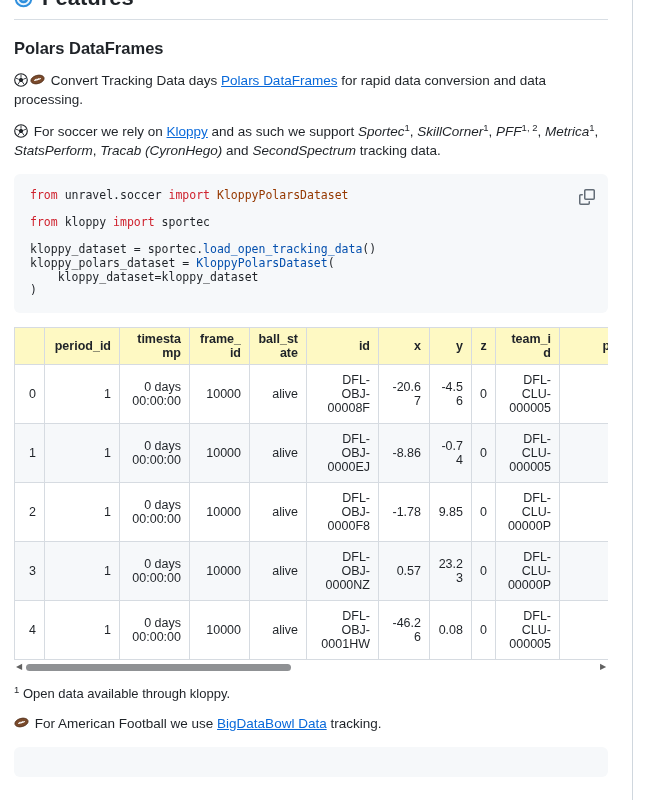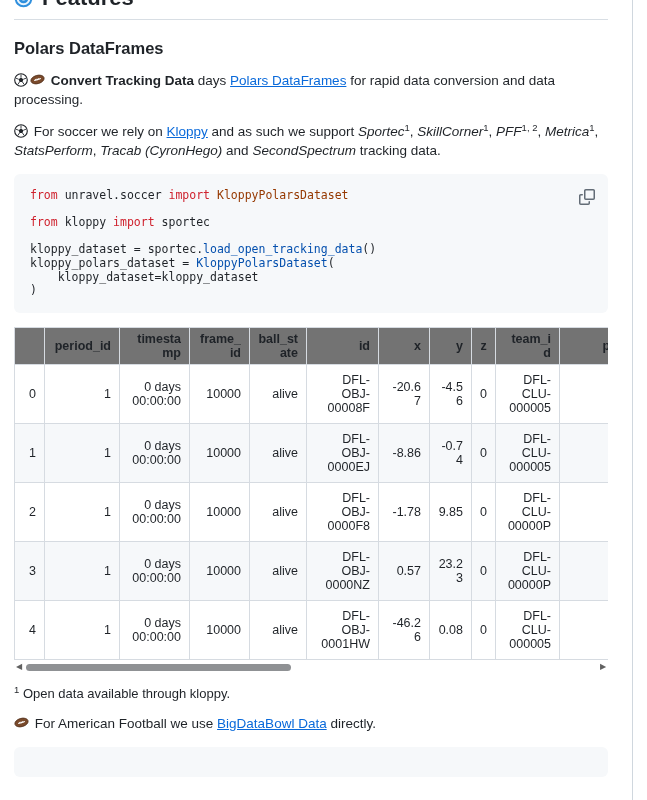--- a/index.html
+++ b/index.html
@@ -20,21 +20,21 @@
   
   h2.features{
     margin-top:-16px; font-size:22px; font-weight:700; line-height:28px;
     padding-bottom:7px; border-bottom:1px solid var(--border); width:594px;
     display:flex; align-items:center; gap:7px;
   }
   h3.section{ margin-top:19px; font-size:16.5px; font-weight:700; }
 
   
   p.para{ margin-top:13px; font-size:13.5px; line-height:19px; width:600px; }
-  p.para b{ font-weight:700; }
+  p.para b{ font-weight:400; }
   p.para i{ font-style:italic; }
   a.lnk{ color:var(--link); text-decoration:underline; cursor:pointer; }
   sup{ font-size:9.5px; line-height:0; }
   p.footnote{ margin-top:11px; font-size:13px; line-height:18px; }
   .icn{ display:inline-block; vertical-align:-2px; line-height:0; margin-right:2px; }
 
   
   .code-block{
     position:relative; margin-top:14px; width:594px; background:var(--code-bg);
     border-radius:6px; padding:15px 16px;
@@ -52,21 +52,21 @@
     cursor:pointer; padding:2px; line-height:0;
   }
 
   
   .table-wrap{ margin-top:14px; width:594px; overflow:hidden; }
   table.df{ border-collapse:collapse; table-layout:fixed; width:645px; font-size:12.5px; }
   table.df th, table.df td{
     border:1px solid var(--tbl-border); padding:4px 8px; vertical-align:middle;
     overflow:hidden; word-wrap:break-word;
   }
-  table.df thead th{ font-weight:700; height:30px; background:#737373;margin-left:16px; }
+  table.df thead th{ font-weight:700; height:30px; background:#fef9c3;margin-left:16px; }
   table.df tbody tr{ height:59px; }
   table.df tbody tr:nth-child(even){ background:var(--stripe); }
   .al-left{ text-align:right; } .al-right{ text-align:right; } .al-center{ text-align:center; }
 
   
   .hscroll{ width:594px; height:13px; display:flex; align-items:center; margin-top:1px; }
   .hs-arrow{ width:10px; font-size:8px; color:#616161; line-height:10px; flex:none;
     text-align:center; cursor:pointer; user-select:none; }
   .hs-track{ flex:1; height:9px; position:relative; }
   .hs-thumb{ position:absolute; left:2px; top:1px; width:265px; height:7px;
@@ -225,21 +225,21 @@
     </div>
     <div class="hs-arrow">▶</div>
   </div>
 
   <p class="footnote"><sup>1</sup><span> Open data available through kloppy.</span></p>
 
   <p class="para" style="margin-top:11px"><span class="icn"><svg width="15" height="15" viewBox="0 0 16 16">
           <ellipse cx="8" cy="8" rx="7.2" ry="4.4" transform="rotate(-16 8 8)" fill="#7a4a2b" stroke="#53301a" stroke-width="0.9"></ellipse>
           <path d="M4.4 9.1 L11.6 7" stroke="#fff" stroke-width="1.1" fill="none"></path>
           <path d="M5.9 7.4 L6.4 9.3 M7.5 7 L8 8.9 M9.1 6.6 L9.6 8.5" stroke="#fff" stroke-width="0.9" fill="none"></path>
-        </svg></span><span> For American Football we use </span><a class="lnk">BigDataBowl Data</a><span> directly.</span></p>
+        </svg></span><span> For American Football we use </span><a class="lnk">BigDataBowl Data</a><span> tracking.</span></p>
 
   <div class="code-block">
     
     
   </div>
 
 </div>
 
 <div class="page-edge"></div>
 

